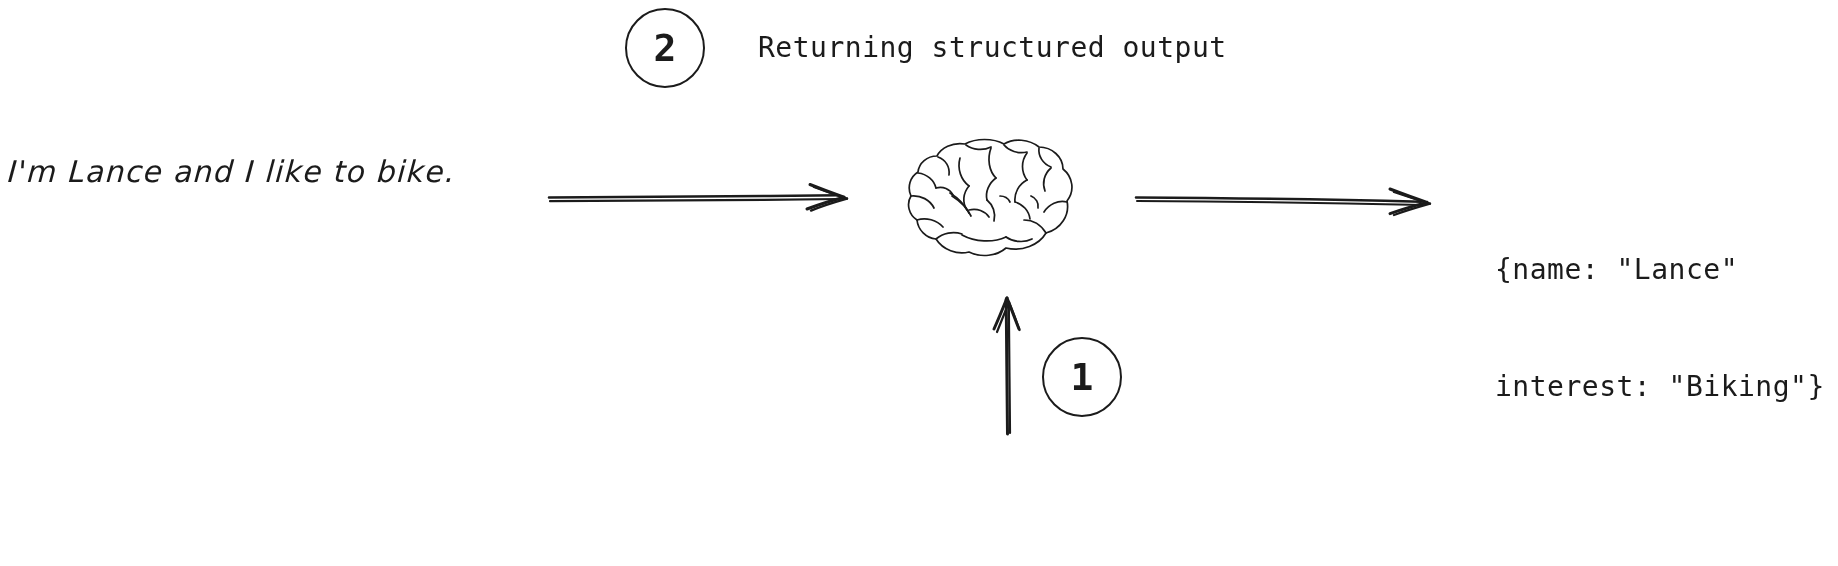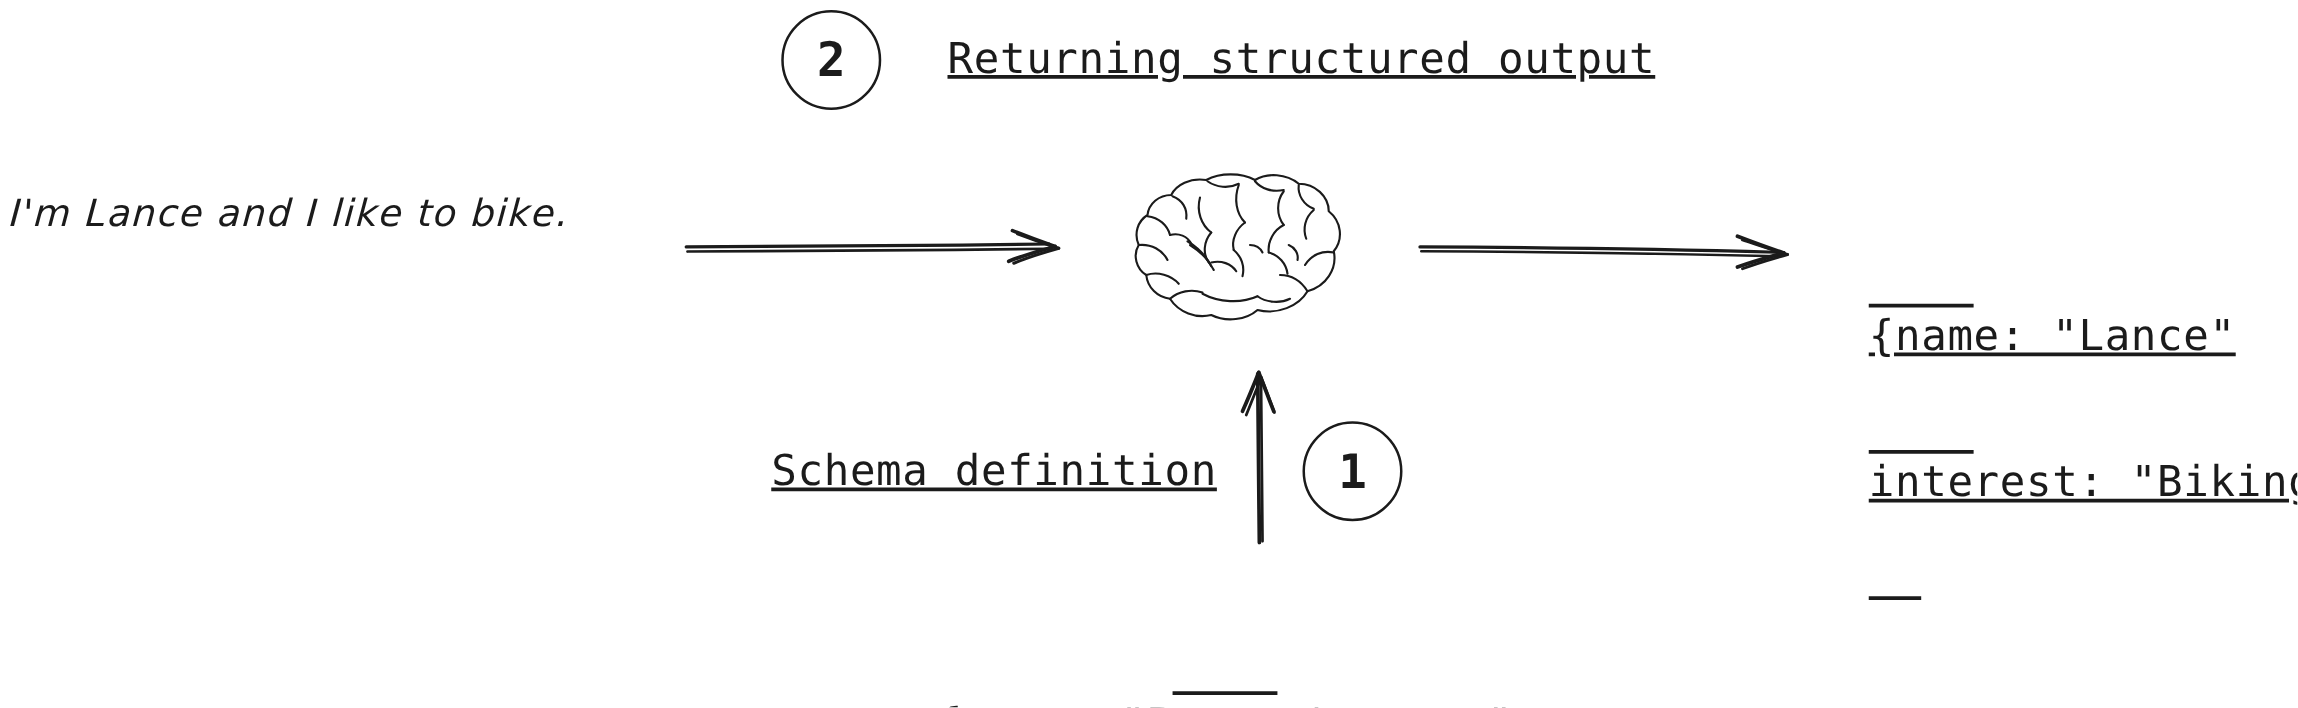--- a/index.html
+++ b/index.html
@@ -18,26 +18,25 @@
     height: 566px;
     background: #ffffff;
     overflow: hidden;
   }
 
   .abs { position: absolute; }
 
   
   .mono {
     font-family: "DejaVu Sans Mono", monospace;
-    font-size: 34px;
+    font-size: 28px;
     line-height: 39px;
     color: #1b1b1b;
     white-space: pre;
     letter-spacing: 0.5px;
-    text-decoration: underline;
   }
 
   .hand {
     font-family: "DejaVu Sans", sans-serif;
     font-size: 30px;
     line-height: 39px;
     color: #1b1b1b;
     white-space: pre;
     font-style: italic;
     letter-spacing: 1.2px;
@@ -205,21 +204,20 @@
     <span class="json-line">{name: "Lance"</span>
     <span class="json-line">interest: "Biking"}</span>
   </div>
 
   <div class="abs badge" id="badge-2">
     <span>2</span>
   </div>
 
   <div class="abs mono" id="label-returning">Returning structured output</div>
 
-  <div class="abs mono" id="label-schema">Schema definition</div>
 
   <div class="abs arrow" id="arrow-schema-to-brain">
     <svg viewBox="0 0 46 140" xmlns="http://www.w3.org/2000/svg">
       <g fill="none" stroke="#1b1b1b" stroke-linecap="round" stroke-linejoin="round">
         <path d="M22.5 139 C 22.0 95, 21.6 48, 21.2 4" stroke-width="3.0"></path>
         <path d="M25.0 138 C 24.6 95, 24.2 49, 23.8 7" stroke-width="2.2"></path>
         <path d="M9 34 C 13.5 24, 18 13, 22 3" stroke-width="3"></path>
         <path d="M22 3 C 26 13, 30 24, 34 34" stroke-width="3"></path>
         <path d="M12 37 C 16 27, 20 17, 24 7" stroke-width="2.2"></path>
         <path d="M24 7 C 27.5 16, 31 25, 34.5 35" stroke-width="2.2"></path>

